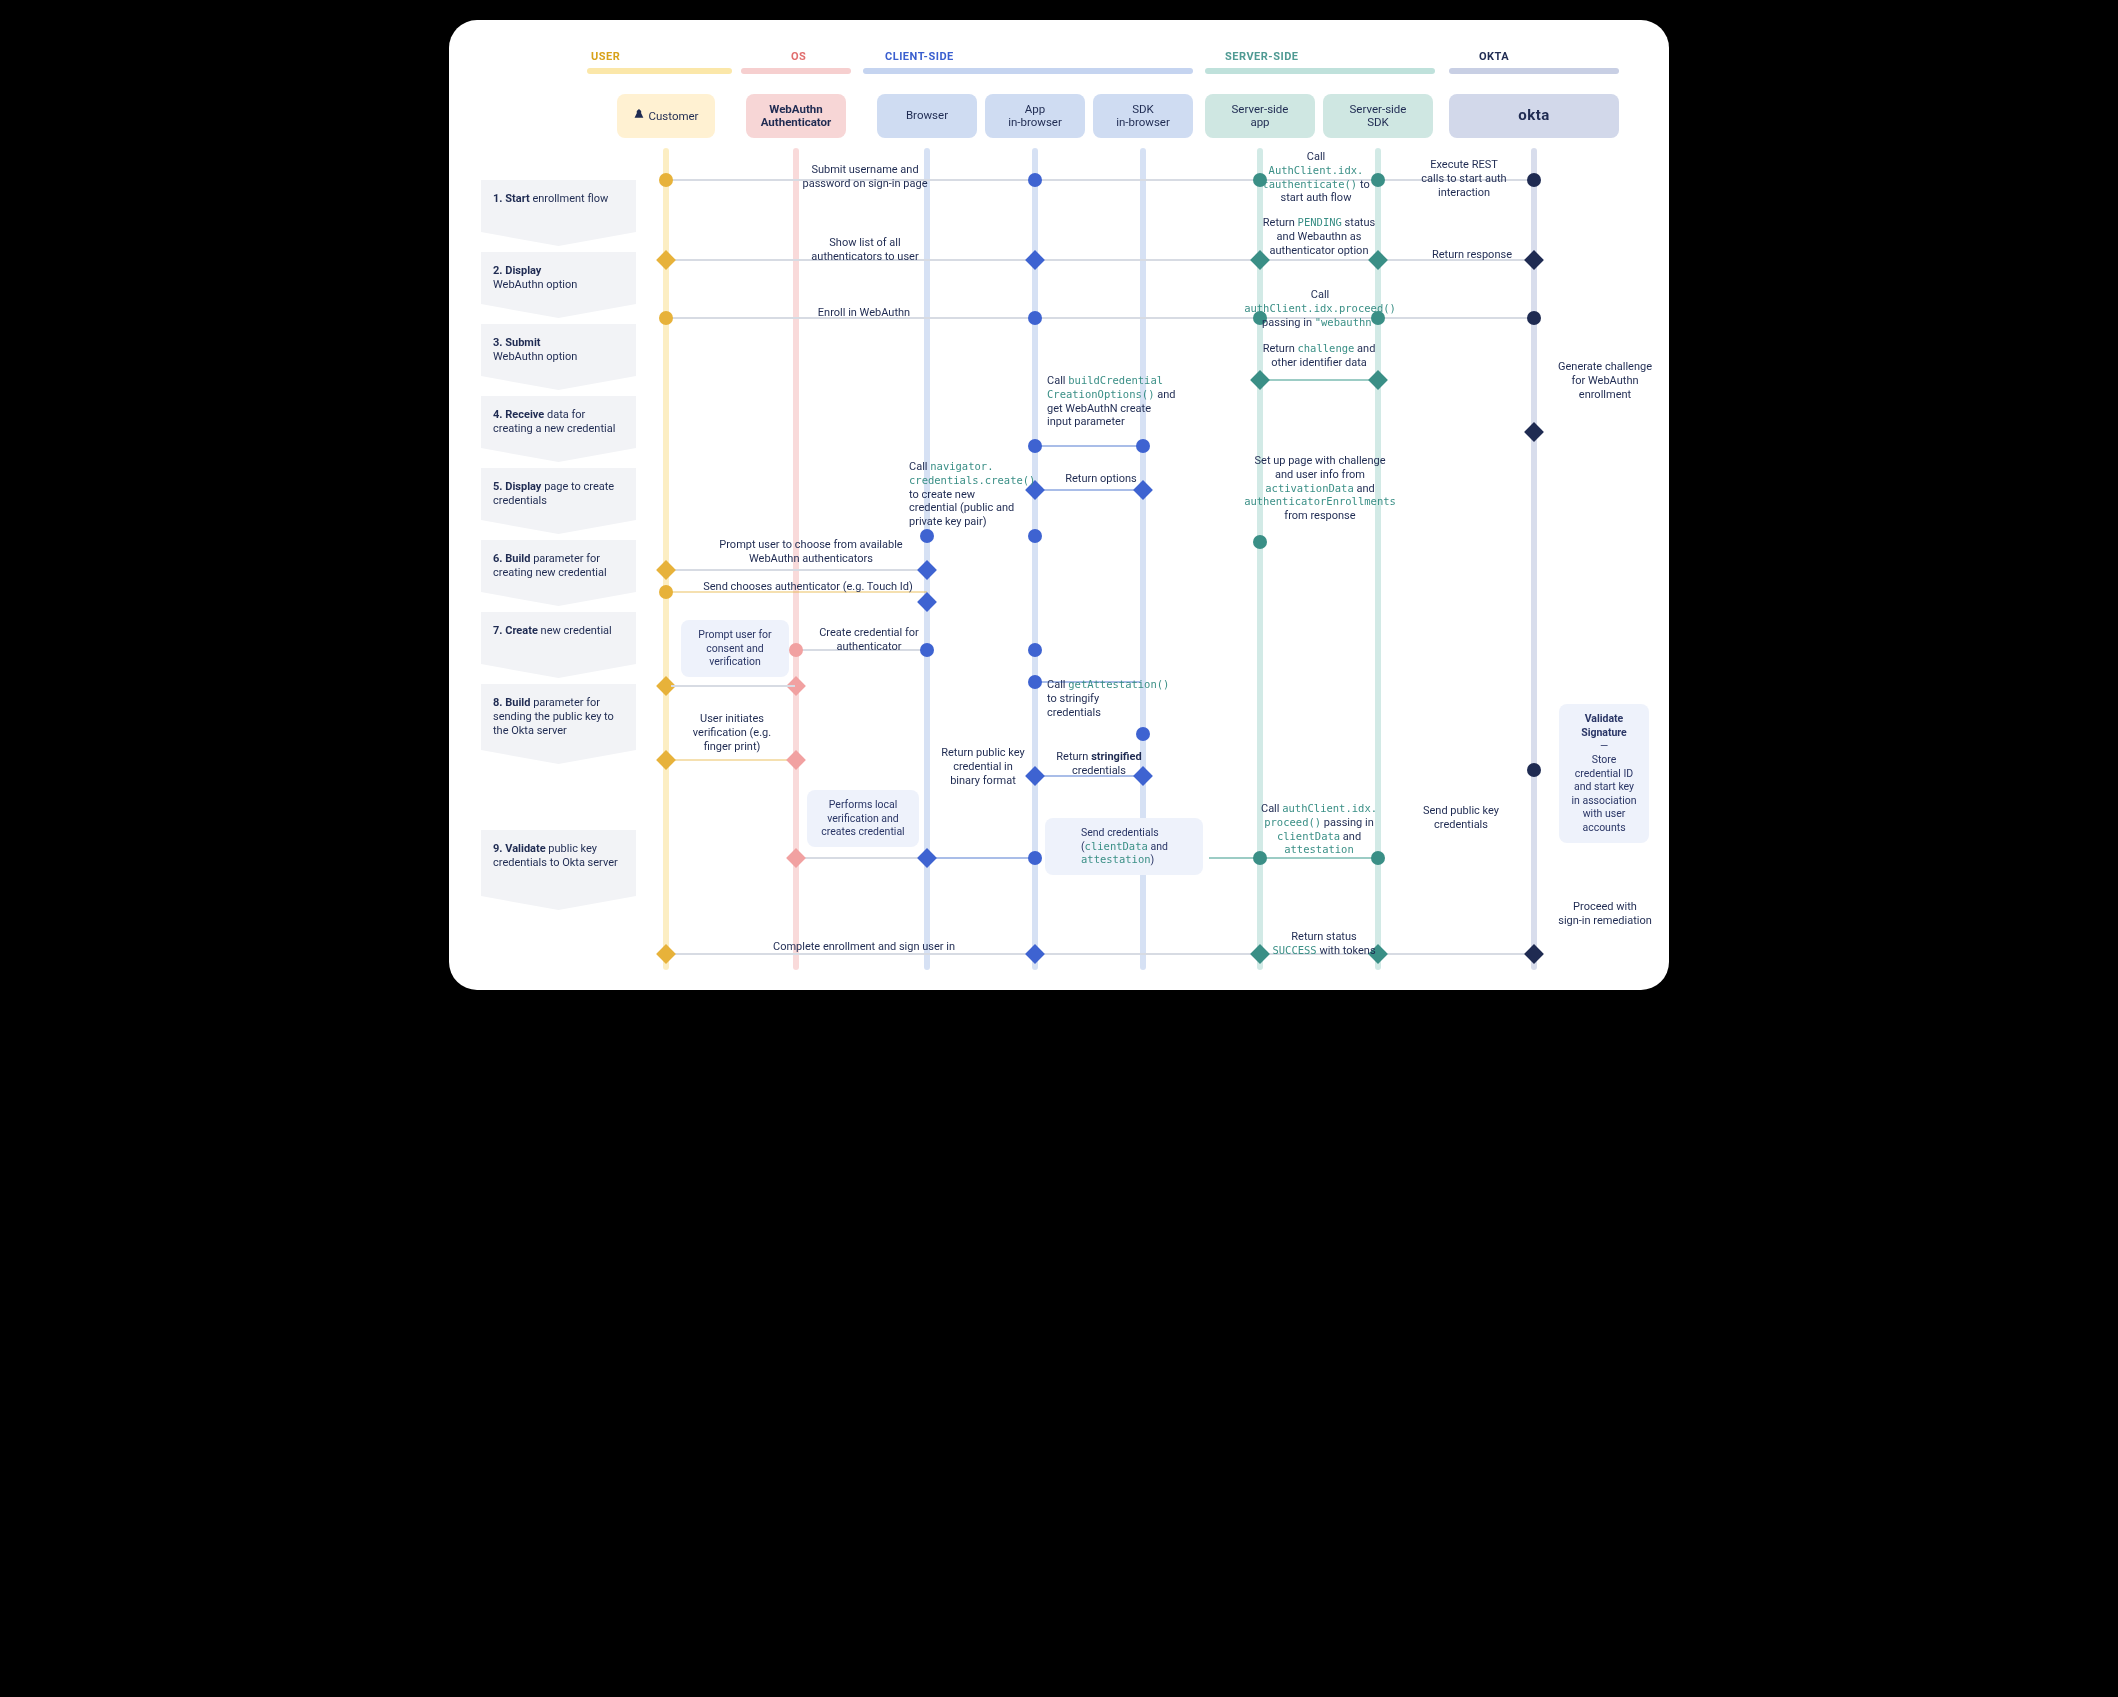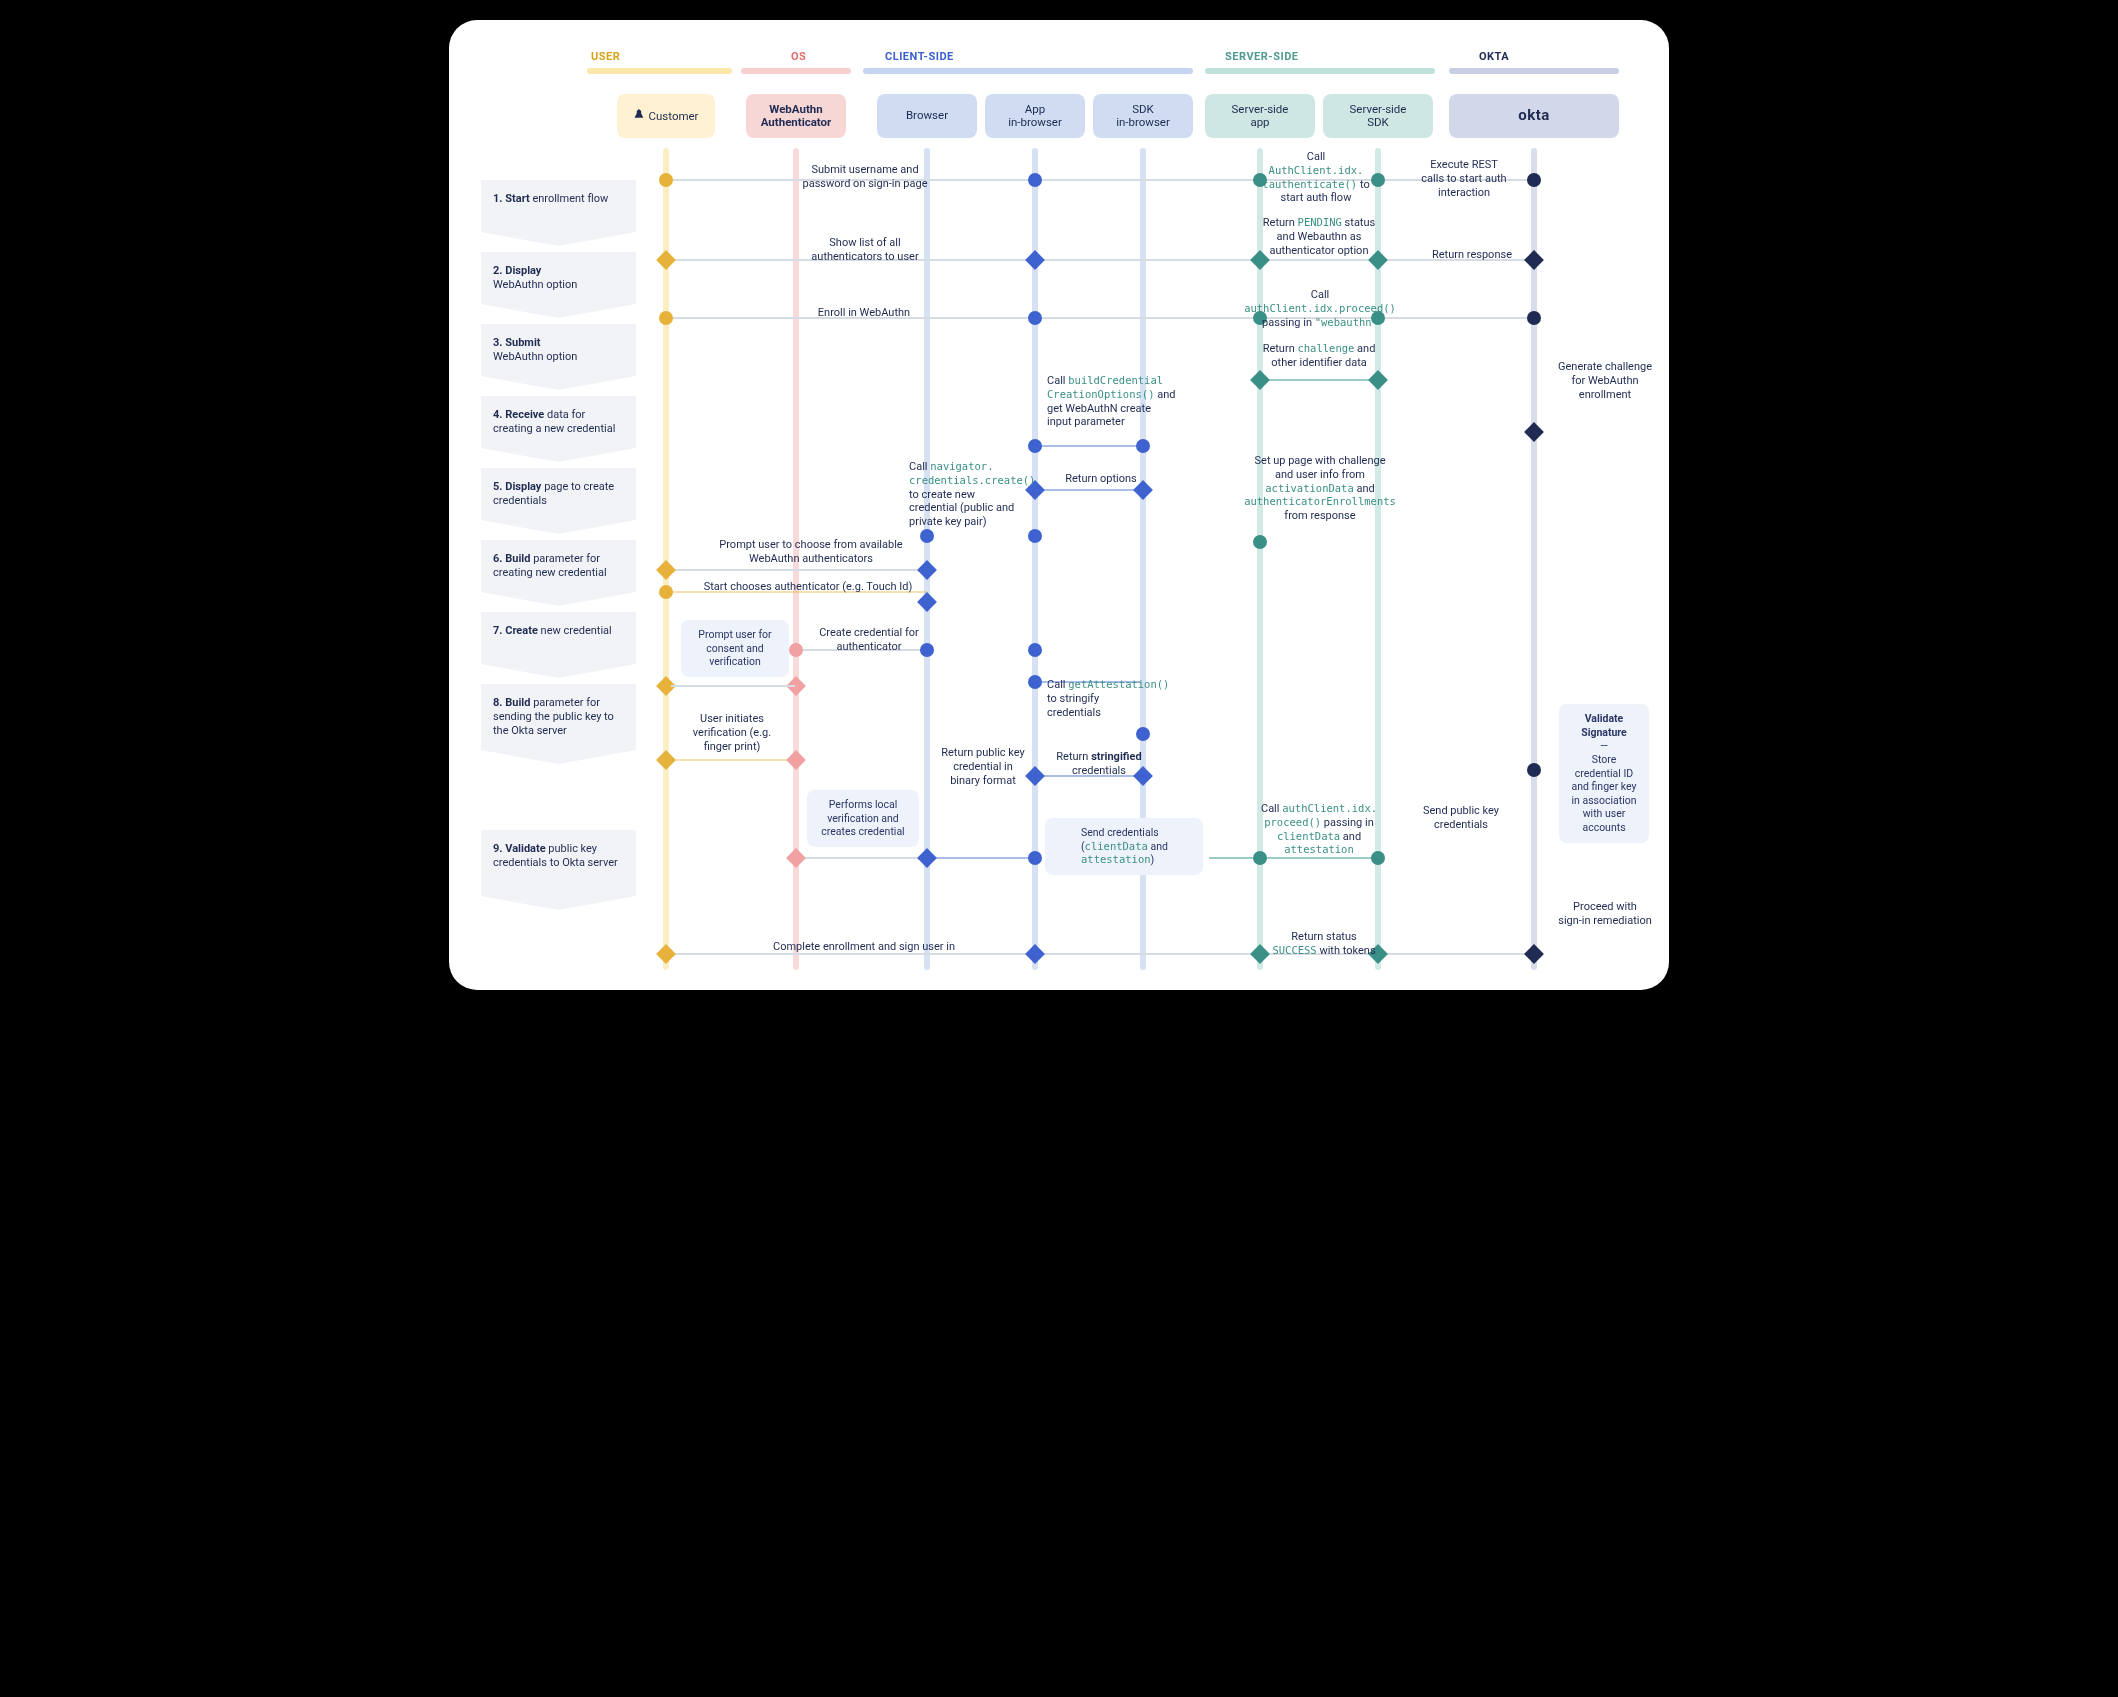--- a/index.html
+++ b/index.html
@@ -205,21 +205,21 @@
   <div class="dot n-client" style="left:586px;top:516px"></div>
 
   <div class="hline c-gray" style="left:220px;top:549px;width:258px"></div>
   <div class="dot n-client" style="left:478px;top:516px"></div>
   <div class="dia n-user" style="left:217px;top:550px"></div>
   <div class="dia n-client" style="left:478px;top:550px"></div>
   <div class="ann" style="left:252px;top:518px;width:220px"><span>Prompt user to choose from available</span><br><span>WebAuthn authenticators</span></div>
   <div class="hline c-user" style="left:220px;top:571px;width:258px"></div>
   <div class="dot n-user" style="left:217px;top:572px"></div>
   <div class="dia n-client" style="left:478px;top:582px"></div>
-  <div class="ann" style="left:234px;top:560px;width:250px"><span>Start chooses authenticator (e.g. Touch Id)</span></div>
+  <div class="ann" style="left:234px;top:560px;width:250px"><span>Send chooses authenticator (e.g. Touch Id)</span></div>
 
   <div class="hline c-gray" style="left:348px;top:629px;width:130px"></div>
   <div class="dot n-os" style="left:347px;top:630px"></div>
   <div class="dot n-client" style="left:478px;top:630px"></div>
   <div class="dot n-client" style="left:586px;top:630px"></div>
   <div class="ann" style="left:360px;top:606px;width:120px"><span>Create credential for</span><br><span>authenticator</span></div>
   <div class="note" style="left:232px;top:600px;width:108px"><span>Prompt user for</span><br><span>consent and</span><br><span>verification</span></div>
   <div class="dia n-os" style="left:347px;top:666px"></div>
 
   <div class="dia n-user" style="left:217px;top:666px"></div>
@@ -249,21 +249,21 @@
   <div class="hline c-client" style="left:480px;top:837px;width:106px"></div>
   <div class="hline c-server" style="left:760px;top:837px;width:170px"></div>
   <div class="dia n-os" style="left:347px;top:838px"></div>
   <div class="dia n-client" style="left:478px;top:838px"></div>
   <div class="dot n-client" style="left:586px;top:838px"></div>
   <div class="dot n-server" style="left:811px;top:838px"></div>
   <div class="dot n-server" style="left:929px;top:838px"></div>
   <div class="ann" style="left:800px;top:782px;width:140px"><span>Call </span><span class="c">authClient.idx.</span><br><span class="c">proceed()</span><span> passing in</span><br><span class="c">clientData</span><span> and</span><br><span class="c">attestation</span></div>
   <div class="ann" style="left:952px;top:784px;width:120px"><span>Send public key</span><br><span>credentials</span></div>
 
-  <div class="note" style="left:1110px;top:684px;width:90px"><b><span>Validate</span><br><span>Signature</span></b><br><span>—</span><br><span>Store</span><br><span>credential ID</span><br><span>and finger key</span><br><span>in association</span><br><span>with user</span><br><span>accounts</span></div>
+  <div class="note" style="left:1110px;top:684px;width:90px"><b><span>Validate</span><br><span>Signature</span></b><br><span>—</span><br><span>Store</span><br><span>credential ID</span><br><span>and start key</span><br><span>in association</span><br><span>with user</span><br><span>accounts</span></div>
   <div class="dot n-okta" style="left:1085px;top:750px"></div>
 
   <div class="ann" style="left:1096px;top:880px;width:120px"><span>Proceed with</span><br><span>sign-in remediation</span></div>
 
   <div class="hline c-gray" style="left:220px;top:933px;width:864px"></div>
   <div class="dia n-user" style="left:217px;top:934px"></div>
   <div class="dia n-client" style="left:586px;top:934px"></div>
   <div class="dia n-server" style="left:811px;top:934px"></div>
   <div class="dia n-server" style="left:929px;top:934px"></div>
   <div class="dia n-okta" style="left:1085px;top:934px"></div>

